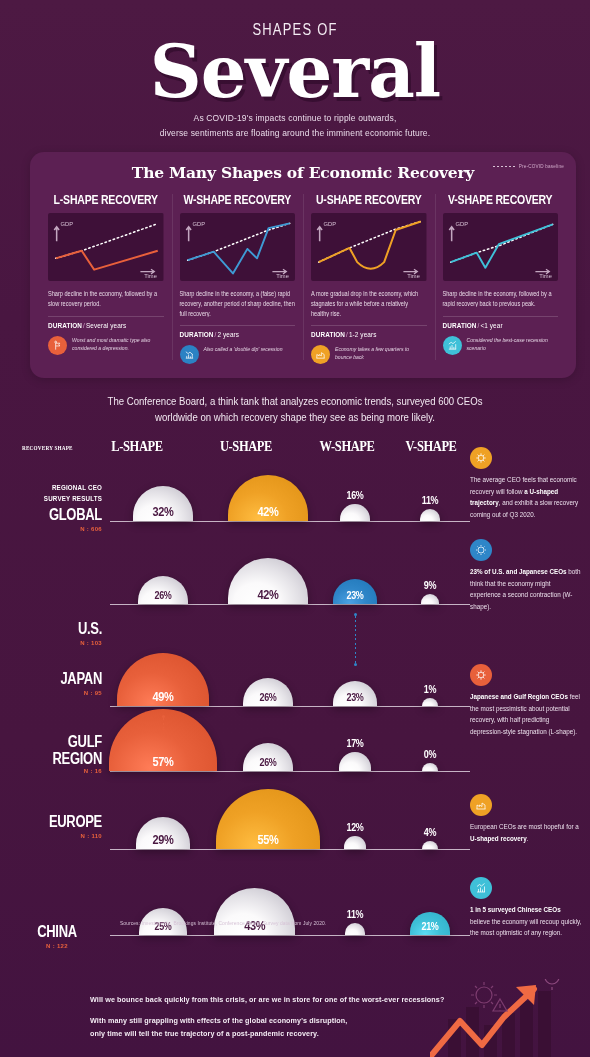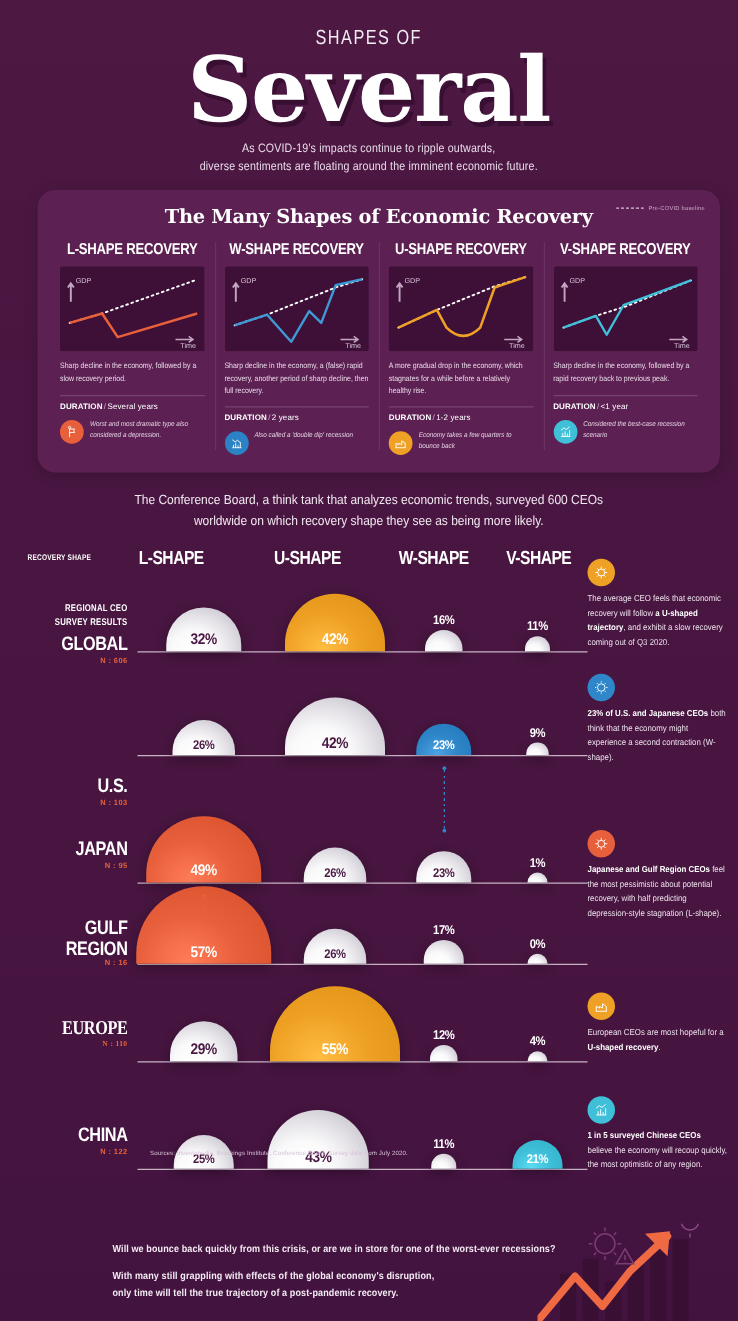--- a/index.html
+++ b/index.html
@@ -85,21 +85,21 @@
   }
 
   
   .intro {
     margin: 16px 40px 0 40px; text-align:center; color:#f2e8f1;
     font-size: 9.6px; line-height: 1.6; transform: scaleY(1.1);
   }
 
   
   .survey { position: relative; margin-top: 14px; }
-  .col-head { position: relative; height: 22px; }
+  .col-head { position: relative; height: 22px; font-family: Liberation Serif, serif; }
   .col-head .rs {
     position:absolute; left: 22px; top: 5px; color:#fff; font-weight:700;
     font-size: 5.2px; letter-spacing:.2px; transform: scaleY(1.25);
   }
   .col-head .ch {
     position:absolute; top: 0; color:#fff; font-weight:700; font-size: 12.5px;
     letter-spacing:-.4px; transform: scaleY(1.22); text-align:center; width: 100px;
   }
 
   .rows { position: relative; }
@@ -398,21 +398,21 @@
           <div class="dome" style="left: 338.895px; top: 291.509px; width: 32.2105px; height: 18.4912px;">
             <div class="cap" style="background: radial-gradient(75% 115% at 36% 98%, rgb(255, 255, 255) 0%, rgb(251, 250, 251) 38%, rgb(227, 225, 230) 70%, rgb(201, 198, 207) 100%); box-shadow: rgba(0, 0, 0, 0.32) 0px 3px 9px;"></div>
             <div class="val" style="bottom: auto; top: -13px; color: rgb(255, 255, 255); font-size: 9px; width: 46px; left: -6.89474px;">17%</div>
           </div>
           <div class="dome" style="left: 422px; top: 302px; width: 16px; height: 8px;">
             <div class="cap" style="background: radial-gradient(75% 115% at 36% 98%, rgb(255, 255, 255) 0%, rgb(251, 250, 251) 38%, rgb(227, 225, 230) 70%, rgb(201, 198, 207) 100%); box-shadow: rgba(0, 0, 0, 0.32) 0px 3px 9px;"></div>
             <div class="val" style="bottom: auto; top: -13px; color: rgb(255, 255, 255); font-size: 9px; width: 46px; left: -15px;">0%</div>
           </div>
         </div>
         <div class="row">
-          <div class="row-label" style="top: 354px; line-height: 1.05; font-family: Liberation Serif, serif;">
+          <div class="row-label" style="top: 354px; line-height: 1.05;">
             <div class="nm">EUROPE</div>
             <div class="n">N : 110</div>
           </div>
           <div class="baseline" style="left: 110px; width: 360px; top: 388px;"></div>
           <div class="dome" style="left: 135.526px; top: 356.456px; width: 54.9474px; height: 31.5439px;">
             <div class="cap" style="background: radial-gradient(75% 115% at 36% 98%, rgb(255, 255, 255) 0%, rgb(251, 250, 251) 38%, rgb(227, 225, 230) 70%, rgb(201, 198, 207) 100%); box-shadow: rgba(0, 0, 0, 0.32) 0px 3px 9px;"></div>
             <div class="val" style="color: rgb(74, 25, 66); font-size: 11px;">29%</div>
           </div>
           <div class="dome" style="left: 215.895px; top: 328.175px; width: 104.211px; height: 59.8246px;">
             <div class="cap" style="background: radial-gradient(70% 110% at 38% 95%, rgb(255, 189, 65) 0%, rgb(239, 161, 37) 52%, rgb(227, 149, 25) 100%); box-shadow: rgba(0, 0, 0, 0.3) 0px 3px 9px;"></div>
@@ -421,21 +421,21 @@
           <div class="dome" style="left: 343.632px; top: 374.947px; width: 22.7368px; height: 13.0526px;">
             <div class="cap" style="background: radial-gradient(75% 115% at 36% 98%, rgb(255, 255, 255) 0%, rgb(251, 250, 251) 38%, rgb(227, 225, 230) 70%, rgb(201, 198, 207) 100%); box-shadow: rgba(0, 0, 0, 0.32) 0px 3px 9px;"></div>
             <div class="val" style="bottom: auto; top: -13px; color: rgb(255, 255, 255); font-size: 9px; width: 46px; left: -11.6316px;">12%</div>
           </div>
           <div class="dome" style="left: 422px; top: 380px; width: 16px; height: 8px;">
             <div class="cap" style="background: radial-gradient(75% 115% at 36% 98%, rgb(255, 255, 255) 0%, rgb(251, 250, 251) 38%, rgb(227, 225, 230) 70%, rgb(201, 198, 207) 100%); box-shadow: rgba(0, 0, 0, 0.32) 0px 3px 9px;"></div>
             <div class="val" style="bottom: auto; top: -13px; color: rgb(255, 255, 255); font-size: 9px; width: 46px; left: -15px;">4%</div>
           </div>
         </div>
         <div class="row">
-          <div class="row-label" style="top: 440px; line-height: 1.05;">
+          <div class="row-label" style="top: 464px; line-height: 1.05; text-align: center;">
             <div class="nm">CHINA</div>
             <div class="n">N : 122</div>
           </div>
           <div class="baseline" style="left: 110px; width: 360px; top: 474px;"></div>
           <div class="dome" style="left: 139.316px; top: 446.807px; width: 47.3684px; height: 27.193px;">
             <div class="cap" style="background: radial-gradient(75% 115% at 36% 98%, rgb(255, 255, 255) 0%, rgb(251, 250, 251) 38%, rgb(227, 225, 230) 70%, rgb(201, 198, 207) 100%); box-shadow: rgba(0, 0, 0, 0.32) 0px 3px 9px;"></div>
             <div class="val" style="color: rgb(74, 25, 66); font-size: 9px;">25%</div>
           </div>
           <div class="dome" style="left: 214px; top: 427.228px; width: 81.4737px; height: 46.7719px;">
             <div class="cap" style="background: radial-gradient(75% 115% at 36% 98%, rgb(255, 255, 255) 0%, rgb(251, 250, 251) 38%, rgb(227, 225, 230) 70%, rgb(201, 198, 207) 100%); box-shadow: rgba(0, 0, 0, 0.32) 0px 3px 9px;"></div>

